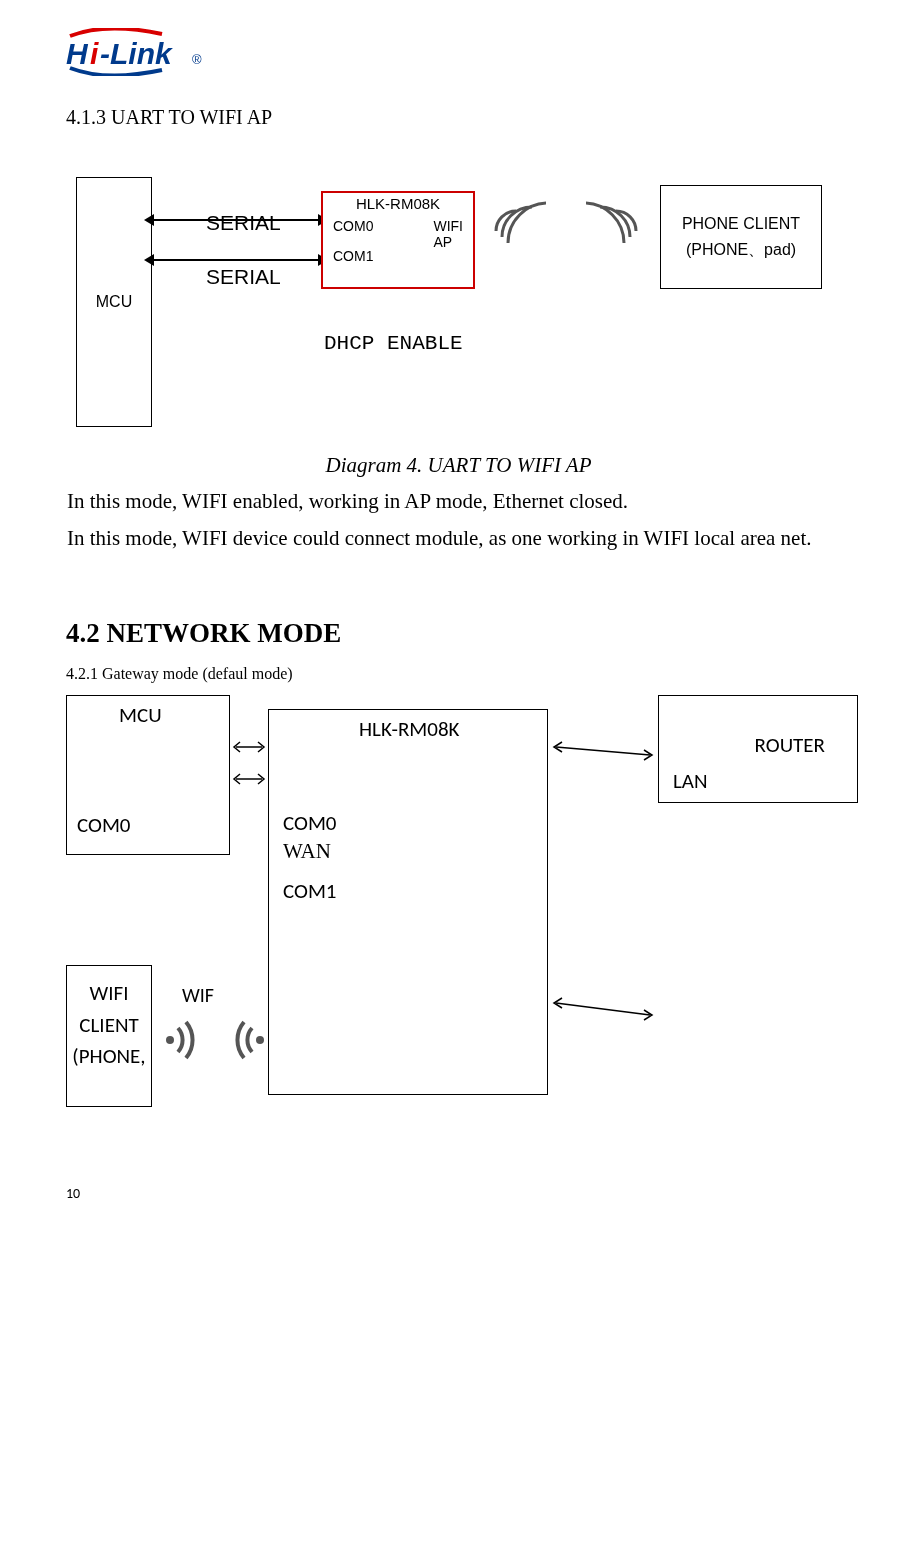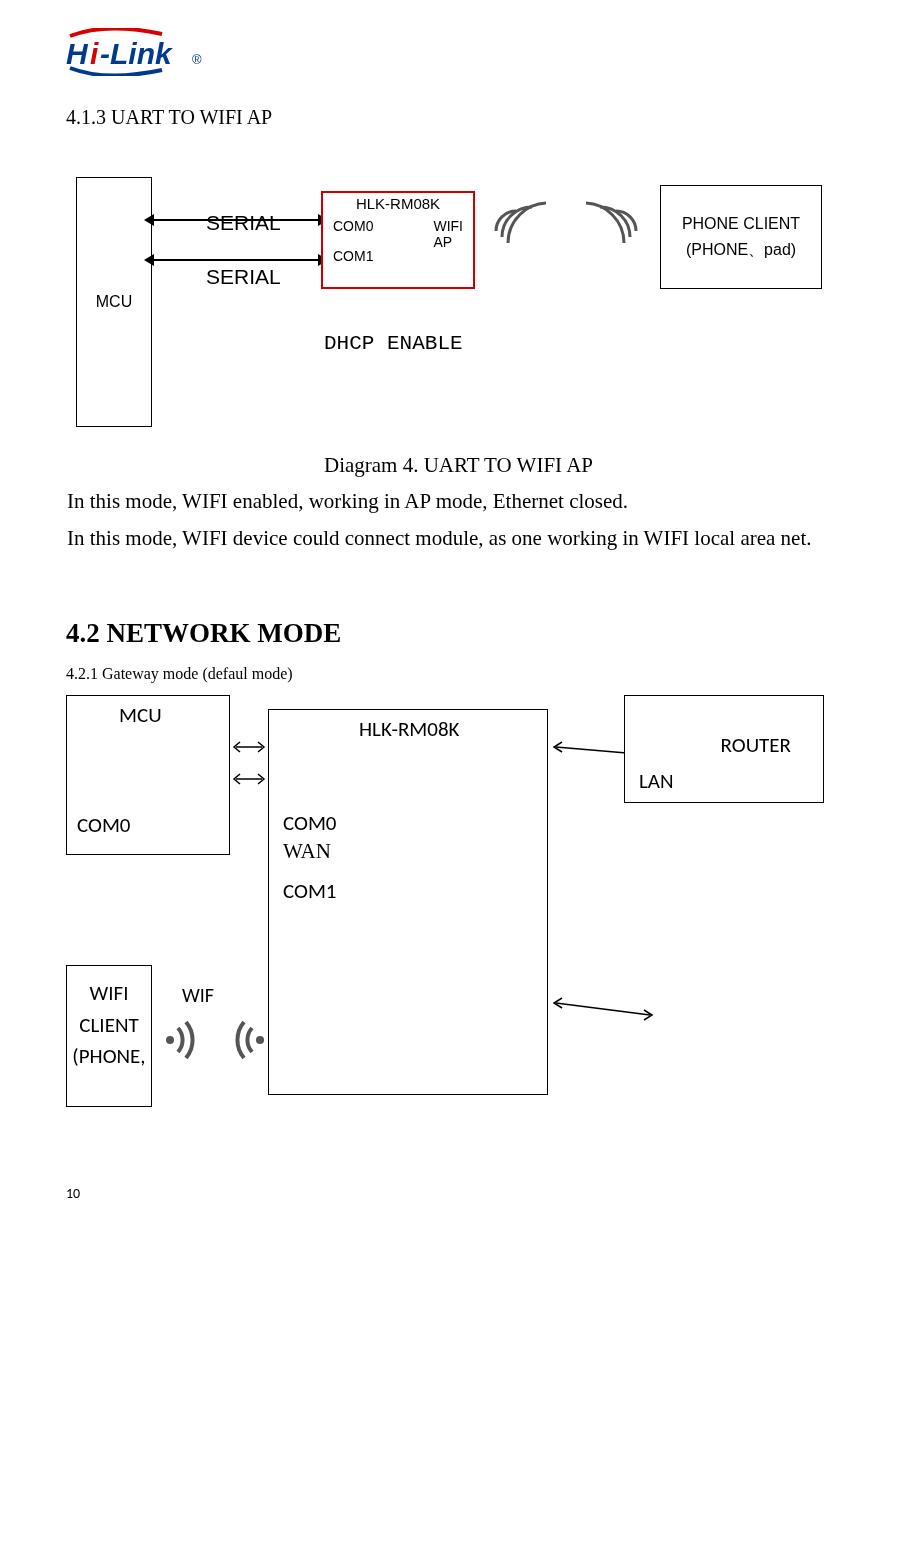--- a/index.html
+++ b/index.html
@@ -76,20 +76,21 @@
     position: absolute; background: #000; height: 2px;
   }
   .arrow-head {
     position: absolute; width: 0; height: 0; border-style: solid;
   }
   .wifi-arcs { position: absolute; }
   .caption {
     text-align: center;
     font-size: 21px;
     margin: 0 0 6px 0;
+    font-style: italic;
   }
   .bodytext {
     font-size: 21px;
     line-height: 1.7;
     margin: 1px;
     text-align: justify;
   }
   h2.section-42 {
     font-weight: bold;
     font-size: 27px;
@@ -111,21 +112,21 @@
     position: absolute; border: 1.5px solid #000; background: #fff;
   }
   .d2-mcu { left: 0; top: 0; width: 162px; height: 158px; }
   .d2-mcu .t1 { position: absolute; left: 52px; top: 6px; }
   .d2-mcu .t2 { position: absolute; left: 10px; top: 116px; }
   .d2-hlk { left: 202px; top: 14px; width: 278px; height: 384px; }
   .d2-hlk .t1 { position: absolute; left: 90px; top: 6px; }
   .d2-hlk .t2 { position: absolute; left: 14px; top: 100px; }
   .d2-hlk .t3 { position: absolute; left: 14px; top: 129px; font-family: Liberation Serif, serif; }
   .d2-hlk .t4 { position: absolute; left: 14px; top: 168px; }
-  .d2-router { left: 558px; top: 0; width: 198px; height: 106px; }
+  .d2-router { left: 592px; top: 0; width: 198px; height: 106px; }
   .d2-router .t1 { position: absolute; right: 32px; top: 36px; }
   .d2-router .t2 { position: absolute; left: 14px; top: 72px; }
   .d2-pcsw { left: 592px; top: 256px; width: 198px; height: 130px; }
   .d2-pcsw .t1 { position: absolute; left: 72px; top: 52px; }
   .d2-wifi { left: 0; top: 270px; width: 84px; height: 128px; text-align: center; padding-top: 12px; line-height: 1.5; }
   .wif-label { position: absolute; left: 116px; top: 288px; font-size: 20px; }
   .pagenum {
     text-align: left; font-family: Calibri, Arial, sans-serif; font-size: 14px; margin-top: 60px;
   }
   .dbl-arrow {

